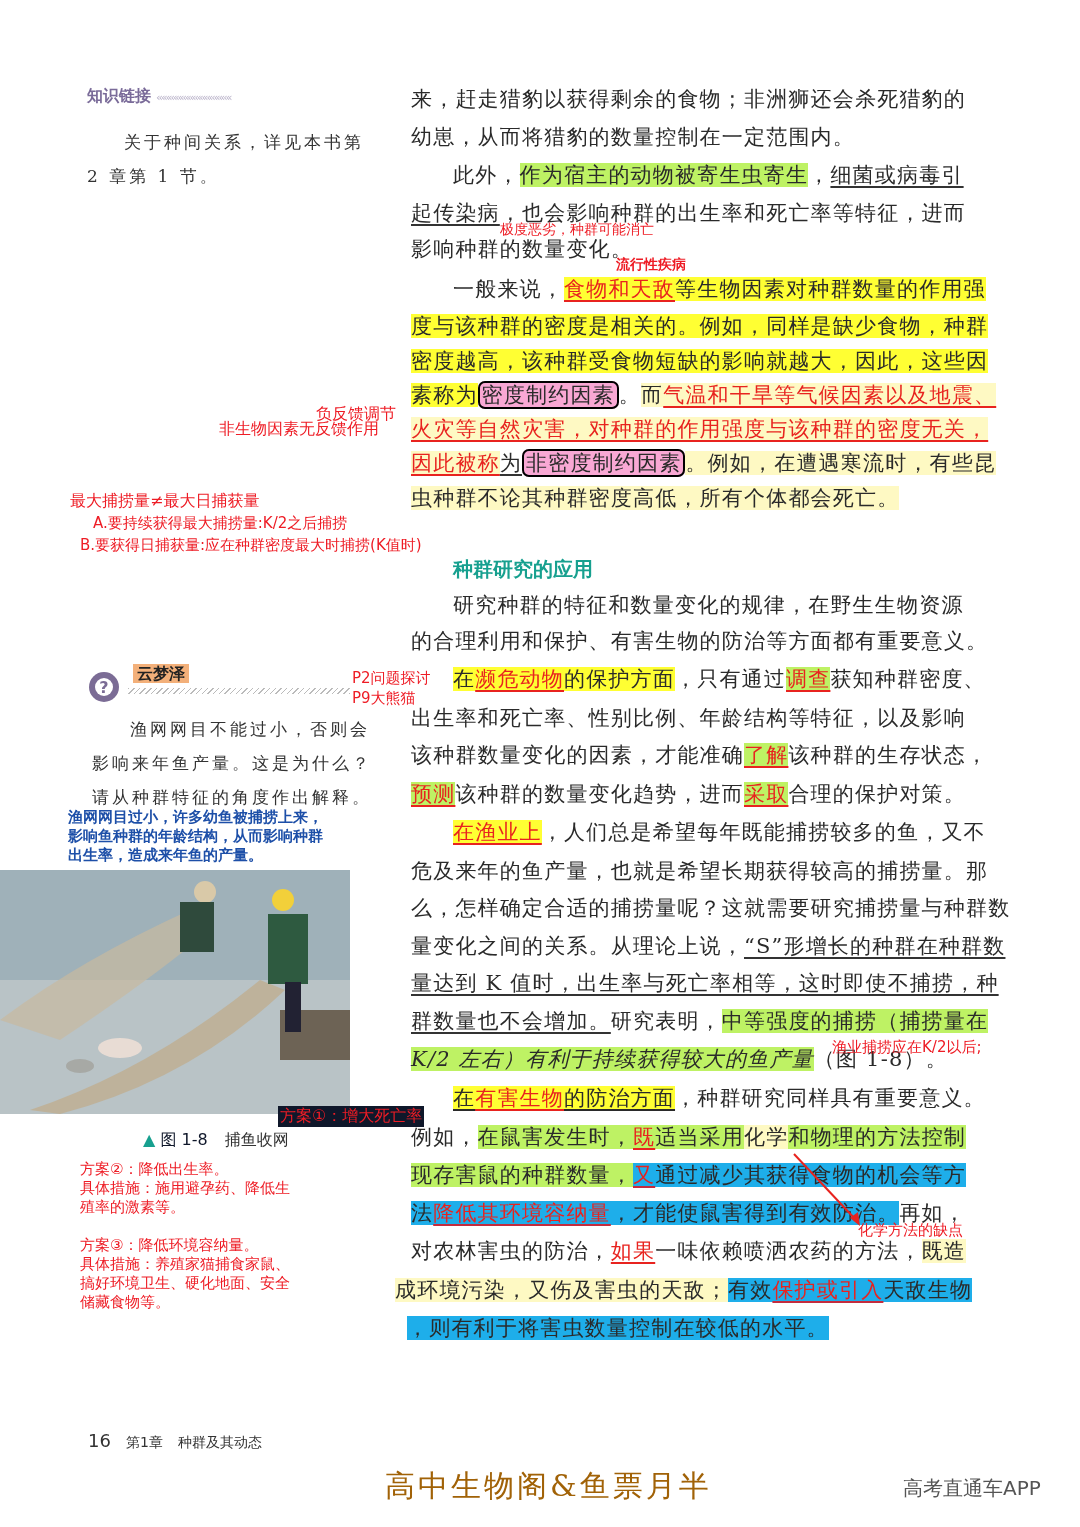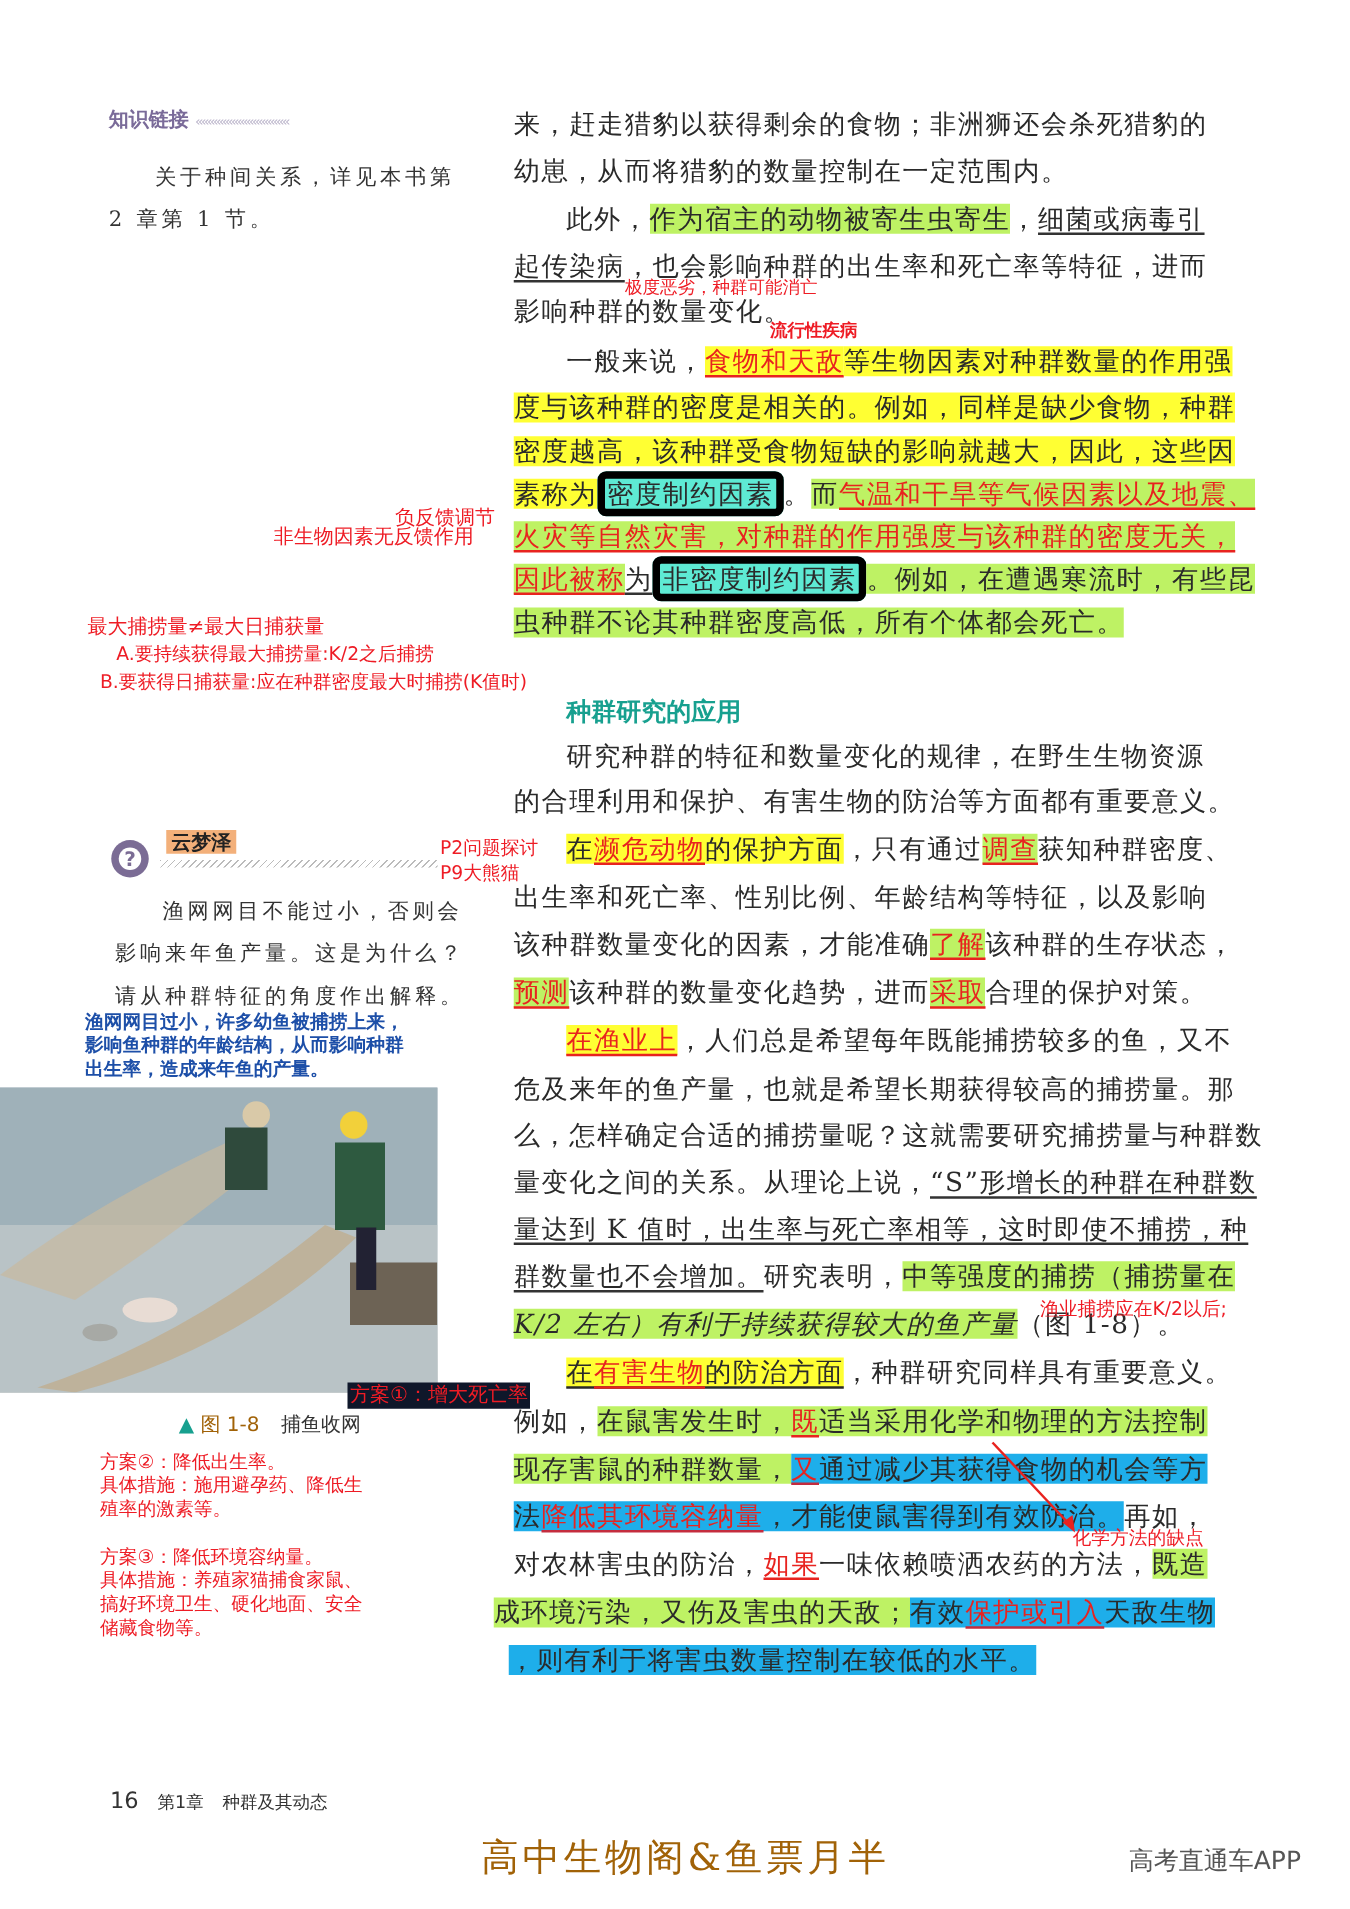--- a/index.html
+++ b/index.html
@@ -2,27 +2,27 @@
 <html><head>
 <meta charset="utf-8">
 <style>
   html, body { margin:0; padding:0; }
   body { width:1080px; height:1527px; background:#ffffff; position:relative; overflow:hidden;
          font-family:"DejaVu Serif", "Liberation Serif", serif; color:#2a2a2a; }
   .abs { position:absolute; white-space:nowrap; }
   .body-line { position:absolute; left:411px; font-size:21px; line-height:30px; letter-spacing:1.2px; }
   .hl-y { background:#ffff33; }
   .hl-g { background:#bef264; }
-  .hl-o { background:#bef264; }
+  .hl-o { background:#fef9c3; }
   .hl-b { background:#1eaeea; }
   .red { color:#e8231f; }
   .ul { text-decoration:underline; text-decoration-color:#333; text-underline-offset:4px; }
   .ul-r { text-decoration:underline; text-decoration-color:#e8231f; text-underline-offset:4px; text-decoration-thickness:2px; }
   .ul-r2 { text-decoration:underline; text-decoration-color:#c42c3e; text-underline-offset:4px; text-decoration-thickness:2px; }
-  .box { border:6px solid #000000; border-radius:7px; background:#5eead4; padding:0 2px; }
+  .box { border:2px solid #000000; border-radius:7px; background:#f9a8d4; padding:0 2px; }
   .note-red { color:#ee1c25; font-family:"DejaVu Sans", sans-serif; }
   .note-blue { color:#1d4fa8; font-family:"DejaVu Sans", sans-serif; font-weight:bold; }
   .side-text { font-size:17px; line-height:34px; letter-spacing:3px; color:#333; }
   .section-title { color:#17a08f; font-weight:bold; font-family:Liberation Serif, serif; font-size:20px; }
   .kl-title { color:#7a6b99; font-weight:bold; font-family:"DejaVu Sans", sans-serif; font-size:16px; }
   .chev { color:#b9b2c9; font-size:11px; letter-spacing:-2px; font-family:"DejaVu Sans", sans-serif; }
   .ymz { background:#f3b07a; font-weight:bold; font-size:16px; padding:0 4px; color:#222; font-family:"DejaVu Sans", sans-serif; }
   .hatch { height:6px; background:repeating-linear-gradient(135deg,#bbb 0 1px,transparent 1px 4px); }
   .photo { position:absolute; left:0; top:870px; width:350px; height:244px; overflow:hidden;
            background:linear-gradient(180deg,#8ea2ad 0%,#a9b8bf 35%,#c8cfd1 60%,#9aa2a4 100%); }
@@ -143,21 +143,21 @@
     <rect x="268" y="44" width="40" height="70" fill="#2e5a40"></rect>
     <rect x="285" y="112" width="16" height="50" fill="#223"></rect>
     <ellipse cx="120" cy="178" rx="22" ry="10" fill="#e8dcd4"></ellipse>
     <ellipse cx="80" cy="196" rx="14" ry="7" fill="#a7a9a5"></ellipse>
   </svg>
 </div>
 <div class="abs note-red" style="left:278px; top:1106px; font-size:16px; background:#0f172a; padding:0 2px;">方案①：增大死亡率</div>
 
 <div class="abs" style="left:143px; top:1130px; font-size:16px; font-family:'DejaVu Sans',sans-serif;">
   <span style="color:#17a08f;">▲</span>
-  <span style="color:#a16207;">图 1-8</span>
+  <span style="color:#0f172a;">图 1-8</span>
   <span style="margin-left:12px; color:#333;">捕鱼收网</span>
 </div>
 
 <div class="abs note-red" style="left:80px; top:1160px; font-size:15px; line-height:19px;">
   <div>方案②：降低出生率。</div>
   <div>具体措施：施用避孕药、降低生</div>
   <div>殖率的激素等。</div>
   <div style="height:19px;"></div>
   <div>方案③：降低环境容纳量。</div>
   <div>具体措施：养殖家猫捕食家鼠、</div>

